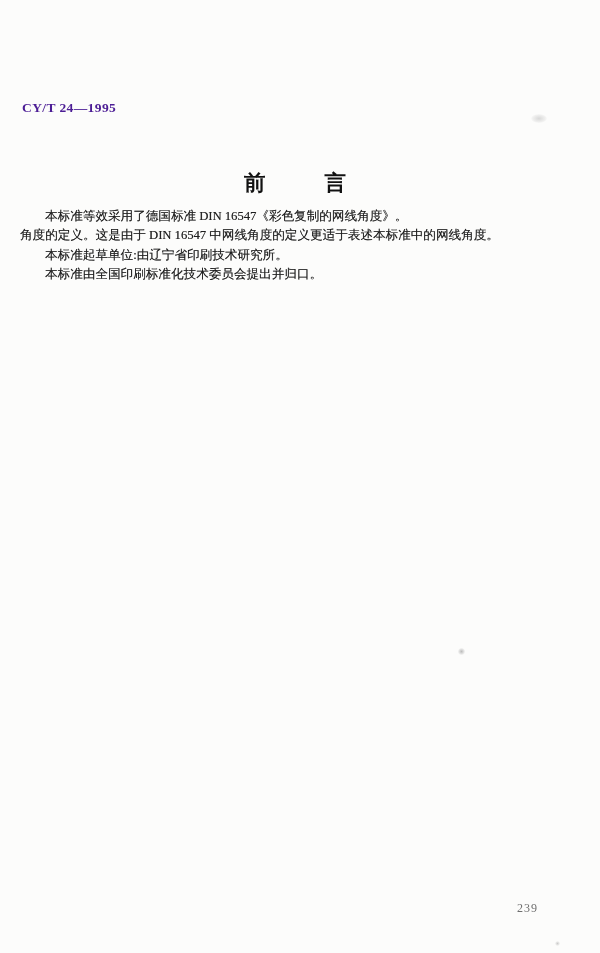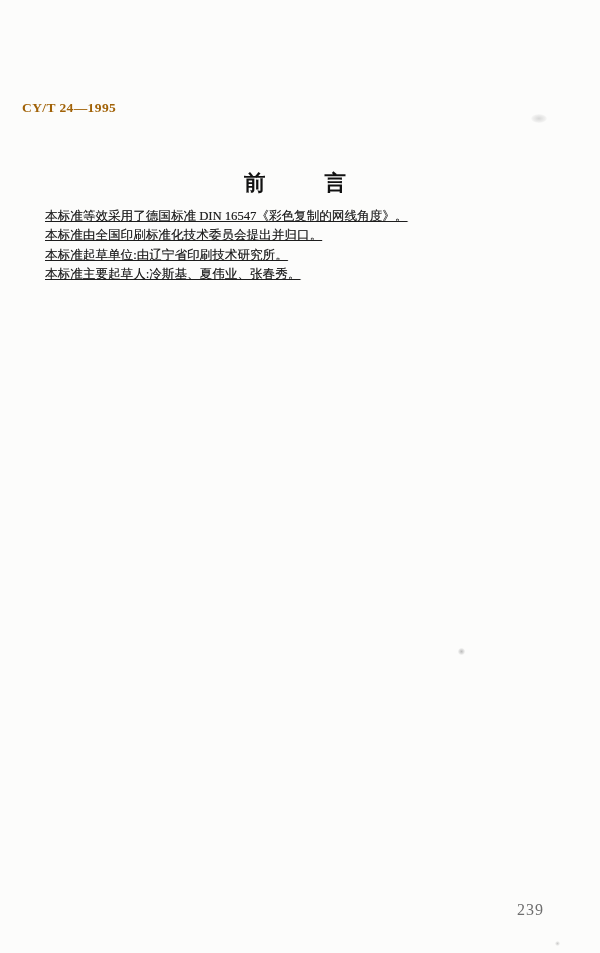--- a/index.html
+++ b/index.html
@@ -12,21 +12,21 @@
     color: #1d1d1d;
     overflow: hidden;
   }
   .doc-code {
     position: absolute;
     left: 22px;
     top: 100px;
     font-size: 13.5px;
     font-weight: 700;
     letter-spacing: 0.4px;
-    color: #a16207;
+    color: #4c1d95;
   }
   .title {
     position: absolute;
     left: 0;
     top: 168px;
     width: 590px;
     margin: 0;
     display: flex;
     justify-content: center;
     gap: 59px;
@@ -39,32 +39,32 @@
   .content {
     position: absolute;
     left: 20px;
     top: 207px;
     width: 550px;
     font-size: 12.6px;
     line-height: 19.3px;
     color: #1d1d1d;
     text-shadow: 0.2px 0 0 rgba(25,25,25,0.55);
   }
-  .line { white-space: nowrap; text-decoration: underline; }
+  .line { white-space: nowrap; }
   .line.indent { padding-left: 25px; }
   .line.full {
     white-space: normal;
     text-align: justify;
     text-align-last: justify;
   }
   .page-number {
     position: absolute;
     left: 517px;
     top: 901px;
-    font-size: 16px;
+    font-size: 12px;
     letter-spacing: 1px;
     color: #6e6e6e;
     text-align: center;
   }
   .artifact { position: absolute; border-radius: 50%; pointer-events: none; }
   .smudge-top {
     left: 531px; top: 114px; width: 16px; height: 9px;
     background: radial-gradient(ellipse at center, rgba(150,150,150,0.35) 0%, rgba(150,150,150,0.12) 55%, transparent 75%);
   }
   .speck-mid {
@@ -87,26 +87,26 @@
 
   <h1 class="title">
     <span>前</span>
     <span>言</span>
   </h1>
 
   <div class="content">
     <div class="line indent">本标准等效采用了德国标准 DIN 16547《彩色复制的网线角度》。</div>
 
 
+    <div class="line">角度的定义。这是由于 DIN 16547 中网线角度的定义更适于表述本标准中的网线角度。</div>
+
+    <div class="line indent">本标准起草单位:由辽宁省印刷技术研究所。</div>
 
     <div class="line indent">本标准由全国印刷标准化技术委员会提出并归口。</div>
 
-    <div class="line indent">本标准起草单位:由辽宁省印刷技术研究所。</div>
-
-    <div class="line indent">本标准主要起草人:冷斯基、夏伟业、张春秀。</div>
   </div>
 
   <div class="artifact speck-mid"></div>
 
   <div class="page-number">239</div>
 
   <div class="artifact speck-bottom"></div>
 
 </div>
 

